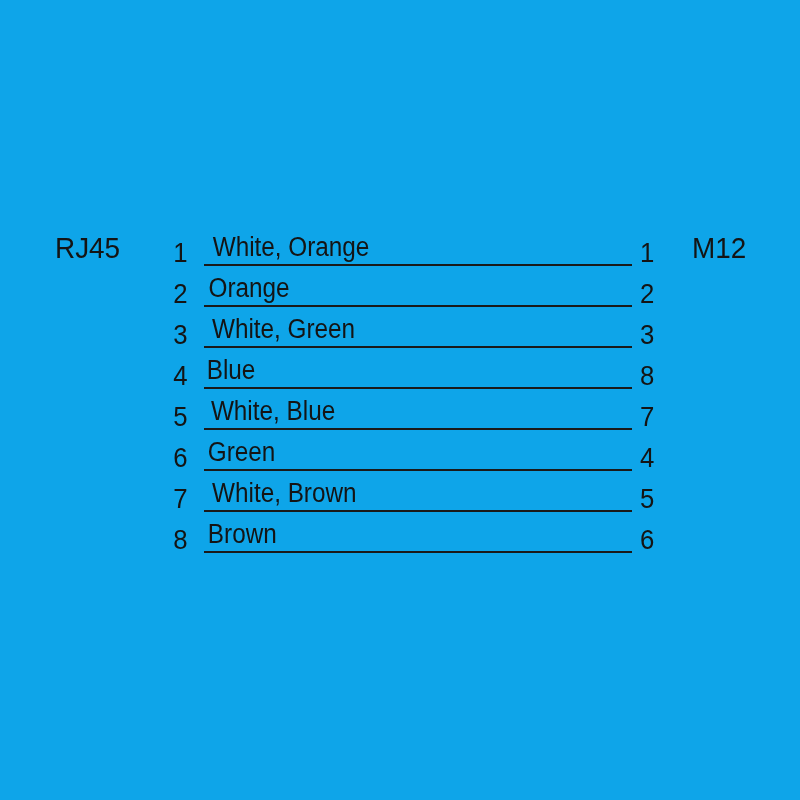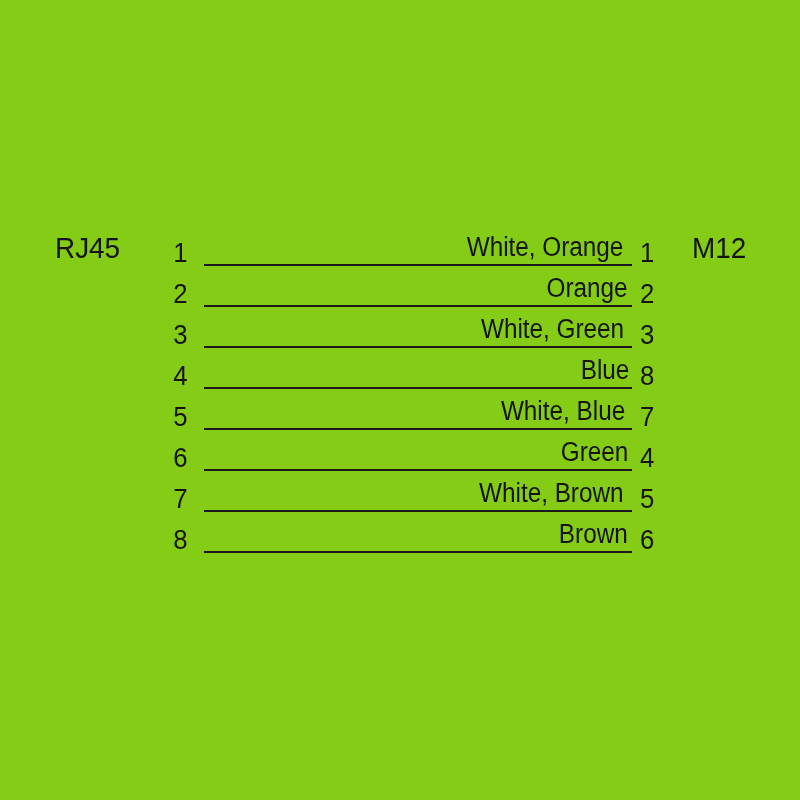--- a/index.html
+++ b/index.html
@@ -12,21 +12,21 @@
     height: 800px;
     overflow: hidden;
     font-family: "Liberation Sans", sans-serif;
     color: #121212;
   }
 
   #diagram {
     position: relative;
     width: 800px;
     height: 800px;
-    background: #84cc16;
+    background: #0ea5e9;
   }
 
   
   .connector-label {
     position: absolute;
     font-family: "Liberation Sans", sans-serif;
     font-size: 30px;
     line-height: 30px;
     letter-spacing: 0px;
     color: #141414;
@@ -81,21 +81,21 @@
     bottom: -3px;
     text-align: left;
     transform-origin: left bottom;
   }
 
   .wire-name {
     position: absolute;
     left: 204px;
     width: 428px;
     bottom: 3px;
-    text-align: right;
+    text-align: left;
     font-family: "Liberation Sans", sans-serif;
     font-size: 27px;
     line-height: 27px;
     color: #141414;
     white-space: nowrap;
   }
   .wire-name span {
     display: inline-block;
     transform: scaleX(0.9);
     transform-origin: center bottom;

